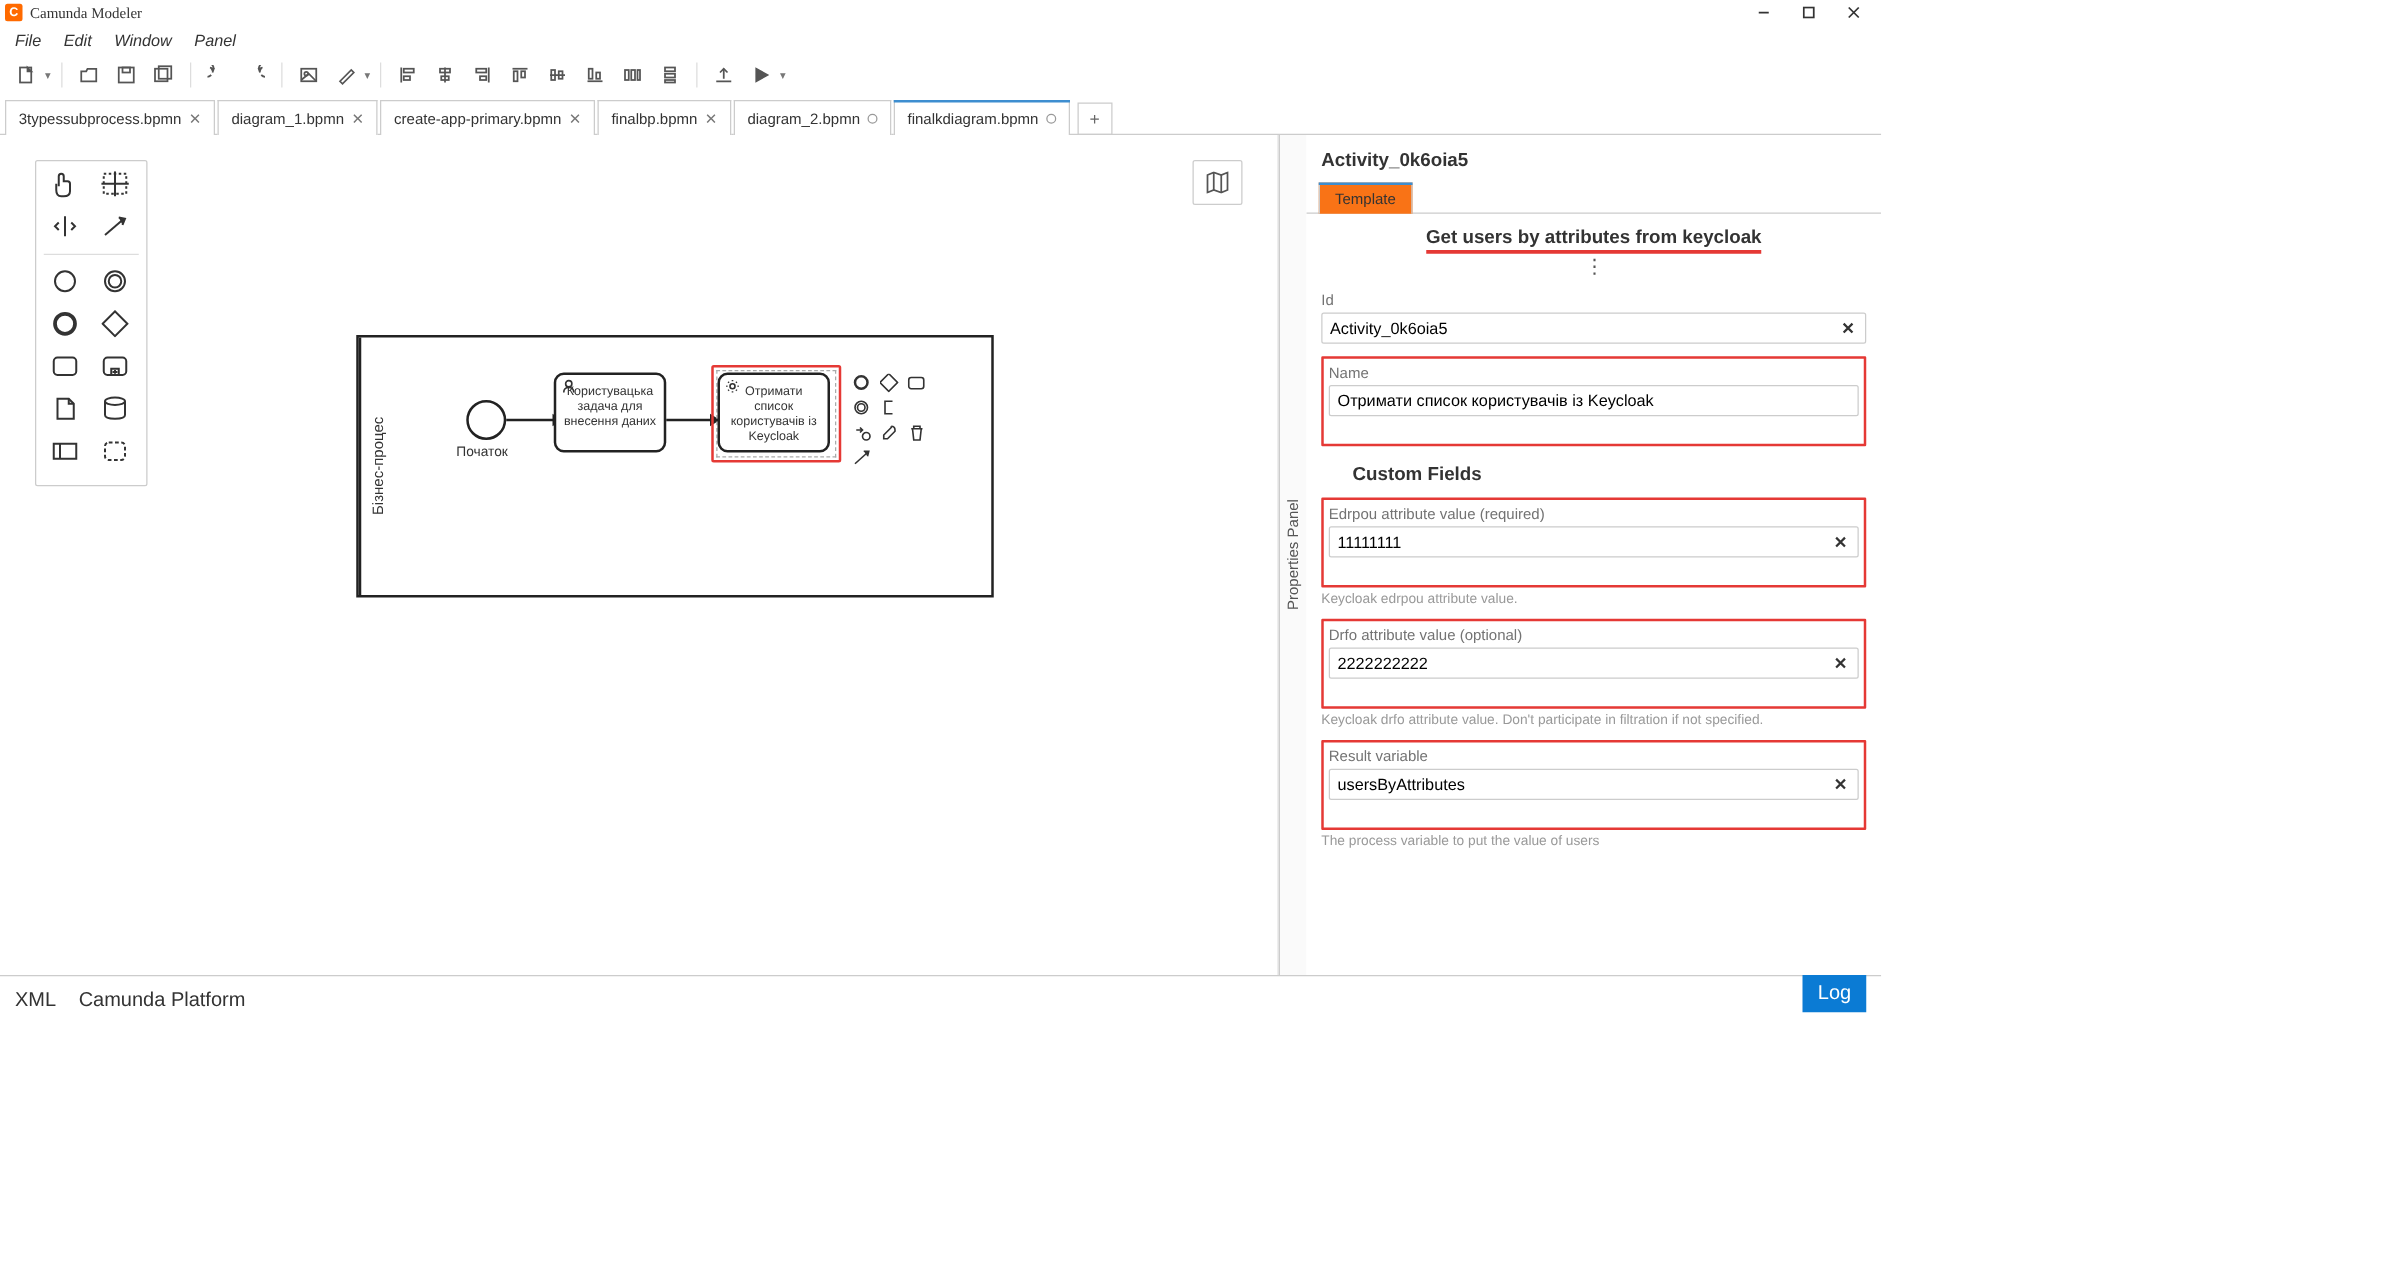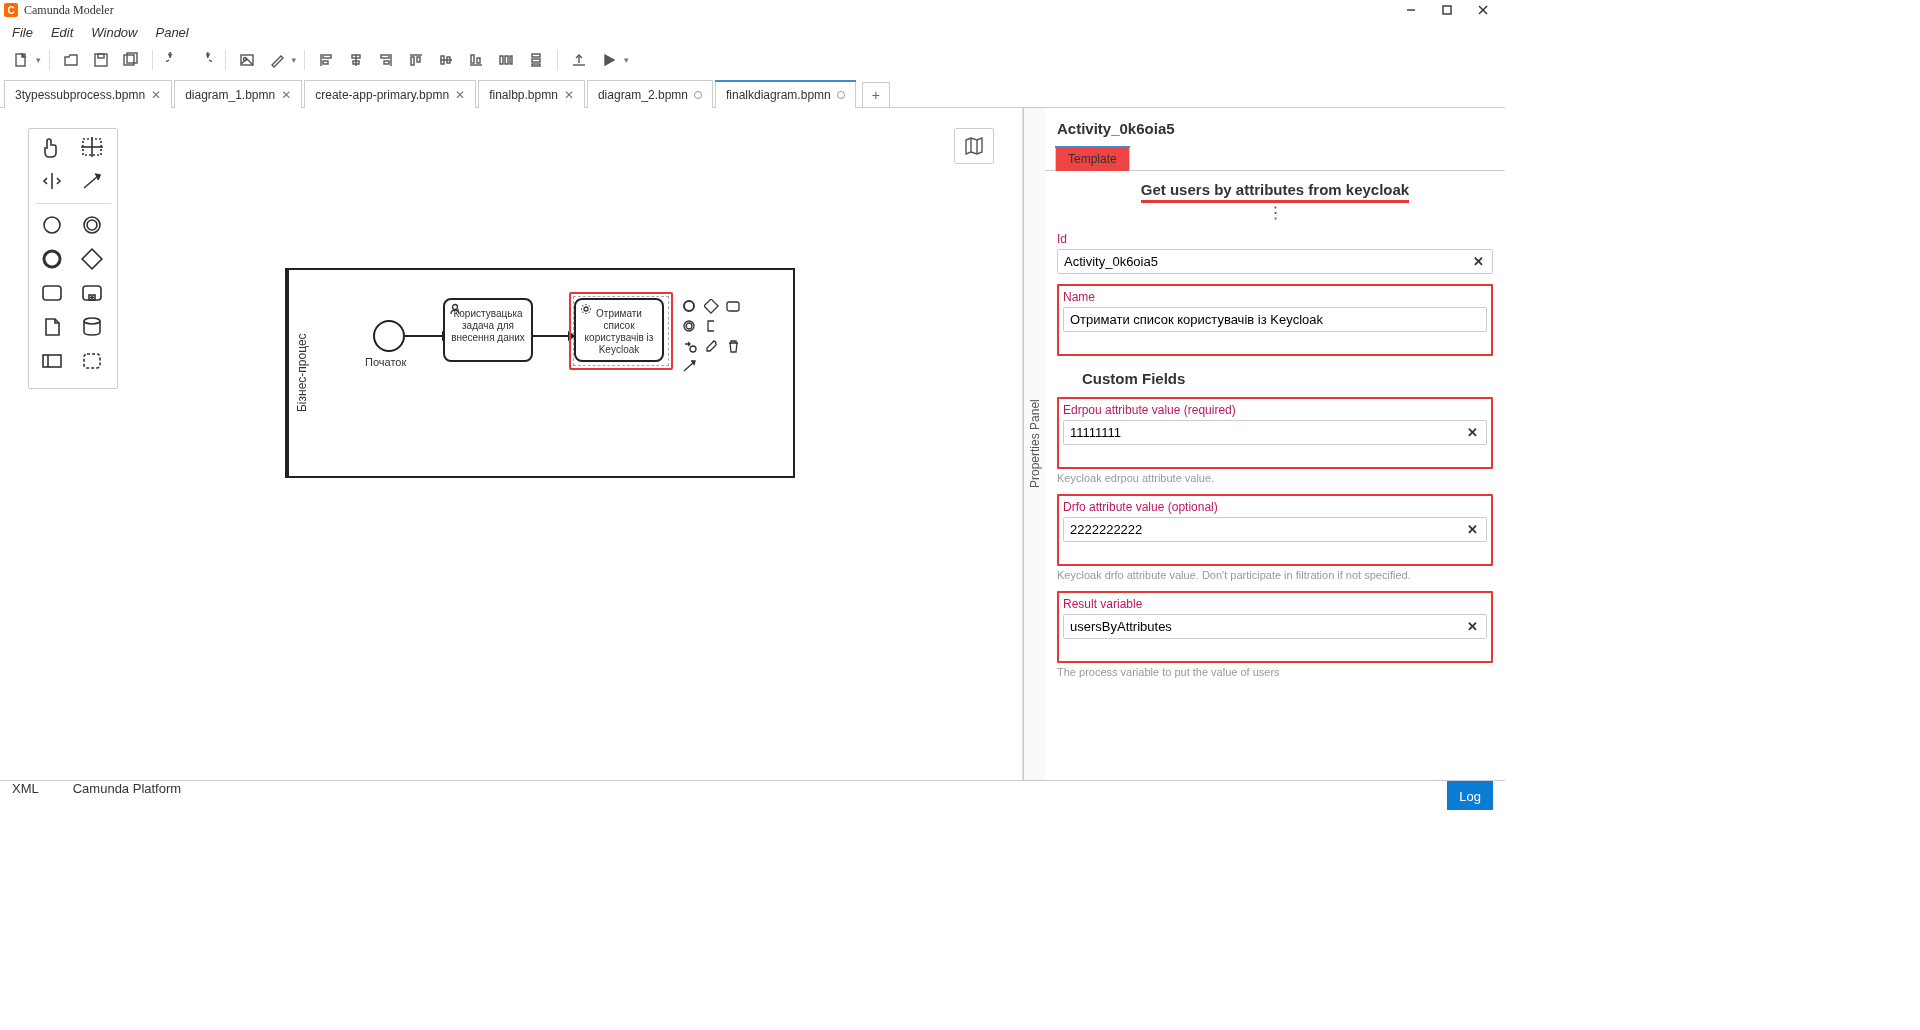--- a/index.html
+++ b/index.html
@@ -69,38 +69,38 @@
     .ctx-row { display: flex; gap: 6px; margin-bottom: 4px; }
     .ctx-it { width: 16px; height: 16px; display: flex; align-items: center; justify-content: center; }
     .ctx-it svg { width: 15px; height: 15px; stroke: #333; stroke-width: 1.3; fill: none; }
 
     
     .props-collapse { width: 22px; border-right: 1px solid #ccc; display: flex; align-items: center; justify-content: center; writing-mode: vertical-rl; transform: rotate(180deg); font-size: 12px; color: #555; background: #fafafa; cursor: default; }
     .props { width: 460px; padding: 10px 0 0 0; overflow-y: auto; }
     .props .hdr { padding: 2px 12px 8px 12px; }
     .props .elid { font-size: 15px; font-weight: 600; }
     .props-tabs { display: flex; border-bottom: 1px solid #ccc; padding-left: 10px; }
-    .ptab { padding: 5px 12px; font-size: 12px; border: 1px solid #ccc; border-bottom: none; background: #ef4444; position: relative; top: 1px; }
+    .ptab { padding: 5px 12px; font-size: 12px; border: 1px solid #ccc; border-bottom: none; background: #f97316; position: relative; top: 1px; }
     .ptab.active::before { content: ""; position: absolute; top: -1px; left: -1px; right: -1px; height: 2px; background: #3e8ed0; }
     .section { padding: 10px 12px 0 12px; }
     .sect-title-row { display: flex; justify-content: space-between; align-items: center; flex-direction: column; }
     .sect-title { font-size: 15px; font-weight: 600; }
     .red-under { display: inline-block; border-bottom: 3px solid #e53935; padding-bottom: 2px; }
     .dots { font-size: 16px; color: #555; cursor: default; letter-spacing: -1px; }
     .field { margin-top: 10px; }
-    .flabel { font-size: 12px; color: #be185d; margin-bottom: 3px; }
+    .flabel { font-size: 12px; color: #737373; margin-bottom: 3px; }
     .finput-row { display: flex; align-items: center; border: 1px solid #ccc; border-radius: 2px; padding: 4px 6px; background: #fff; }
     .finput-row input, .finput-row textarea { flex: 1; border: none; outline: none; font-size: 13px; font-family: inherit; resize: none; background: transparent; }
     .clr { font-size: 13px; font-weight: bold; color: #333; cursor: default; padding: 0 2px; }
     .fhint { font-size: 11px; color: #999; margin-top: 3px; }
     .hl-red { border: 2px solid #e53935; padding: 4px 4px 22px 4px; border-radius: 1px; }
     .sect-h { font-size: 15px; font-weight: 600; margin-top: 14px; margin-left: 25px; }
 
     
-    .statusbar { height: 30px; border-top: 1px solid #ccc; display: flex; align-items: flex-start; padding: 0 12px; font-size: 13px; gap: 16px; }
+    .statusbar { height: 30px; border-top: 1px solid #ccc; display: flex; align-items: flex-end; padding: 0 12px; font-size: 16px; }
     .statusbar .spacer { flex: 1; }
     .logbtn { background: #0b7bd4; color: #fff; padding: 6px 12px; height: 30px; display: flex; align-items: center; cursor: default; }
   </style>
 </head>
 <body>
 
 <div class="titlebar">
   <span class="app-icon">C</span>
   <span class="title">Camunda Modeler</span>
   <span class="spacer"></span>

